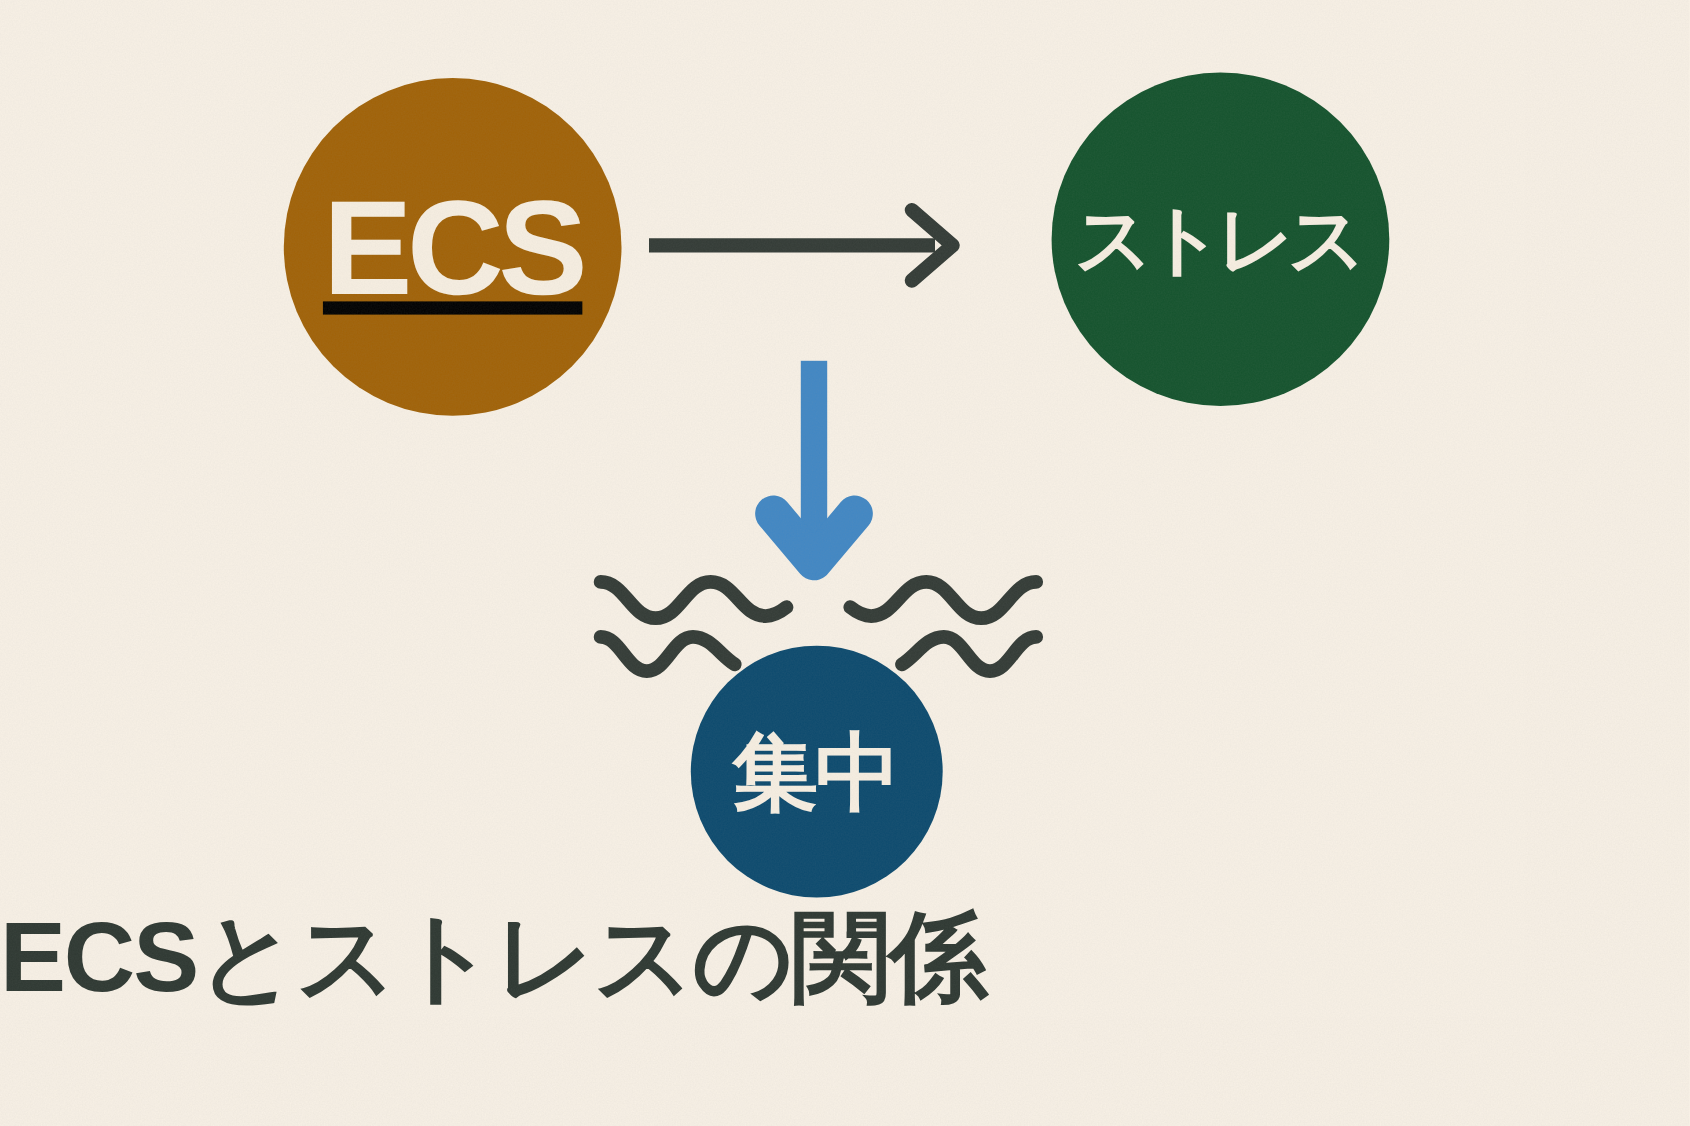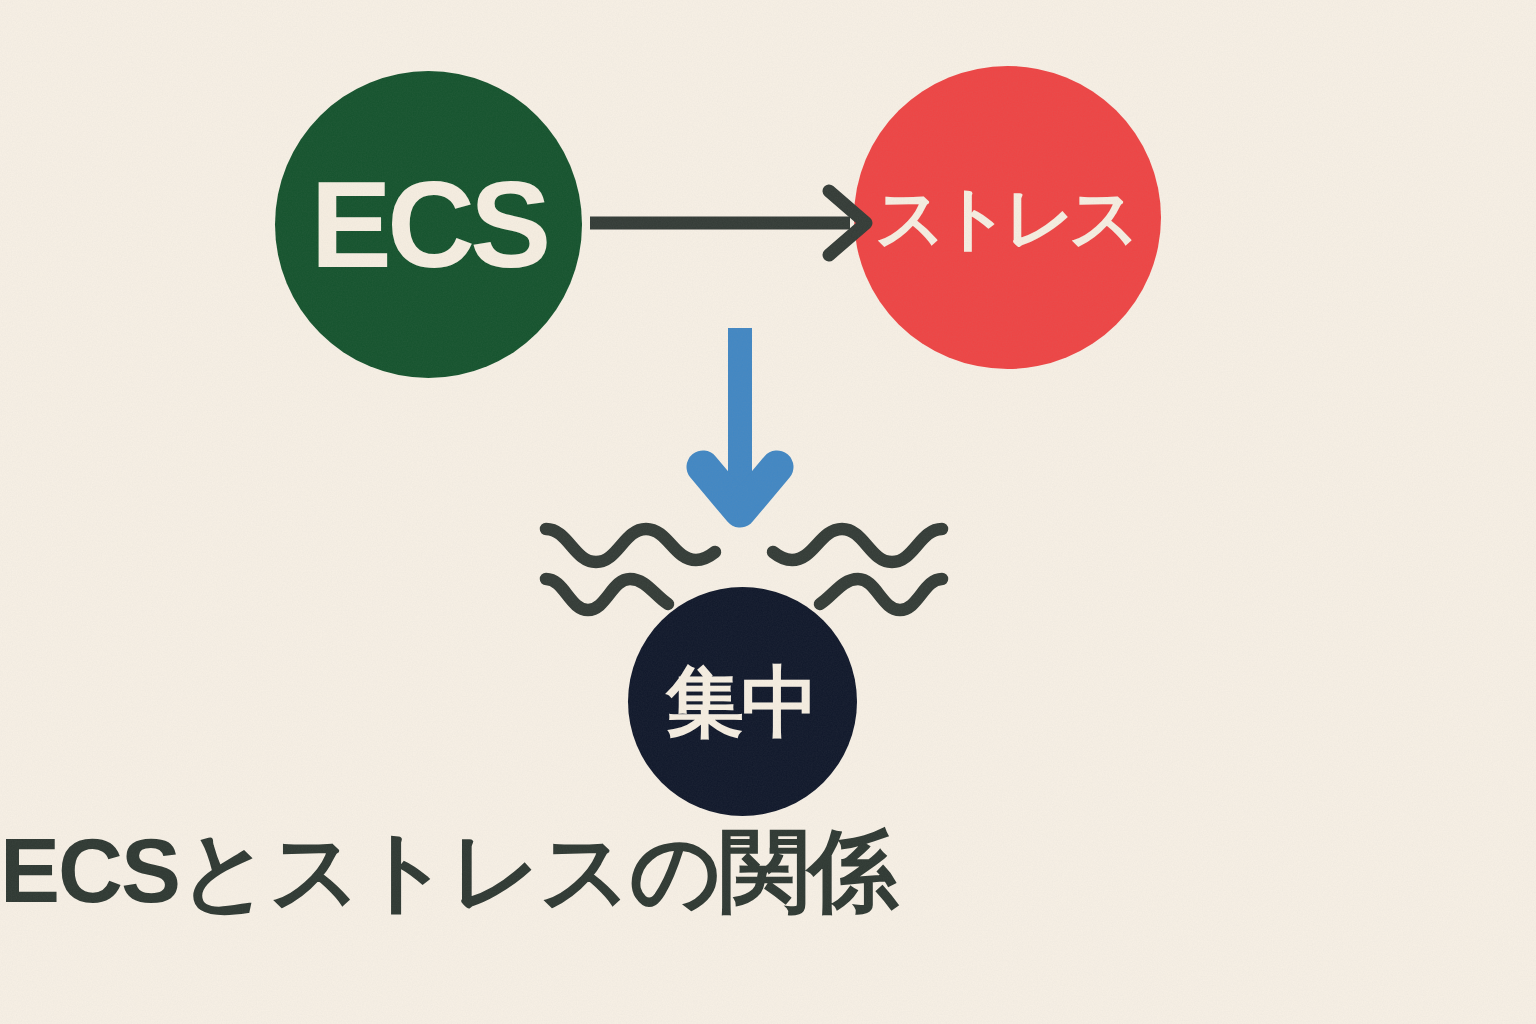--- a/index.html
+++ b/index.html
@@ -20,33 +20,34 @@
     background: #F8F1E6;
   }
   .node {
     position: absolute;
     border-radius: 50%;
     display: flex;
     align-items: center;
     justify-content: center;
   }
   .node-ecs {
-    left: 275px; top: 71px;
+    left: 258px; top: 71px;
     width: 307px; height: 307px;
-    background: #14532d;
+    background: #a16207;
+    text-decoration: underline;
   }
   .node-stress {
-    left: 854px; top: 66px;
+    left: 956px; top: 66px;
     width: 307px; height: 303px;
-    background: #ef4444;
+    background: #14532d;
   }
   .node-focus {
     left: 628px; top: 587px;
     width: 229px; height: 229px;
-    background: #0f172a;
+    background: #0c4a6e;
   }
   .node-label {
     color: #F7EFE2;
     font-weight: bold;
     line-height: 1;
     white-space: nowrap;
   }
   .label-ecs   { font-size: 122px; letter-spacing: -5px; }
   .label-stress{ font-size: 70px;  letter-spacing: -7px; padding-right: 7px; }
   .label-focus { font-size: 78px;  letter-spacing: -3px; padding-right: 3px; }

